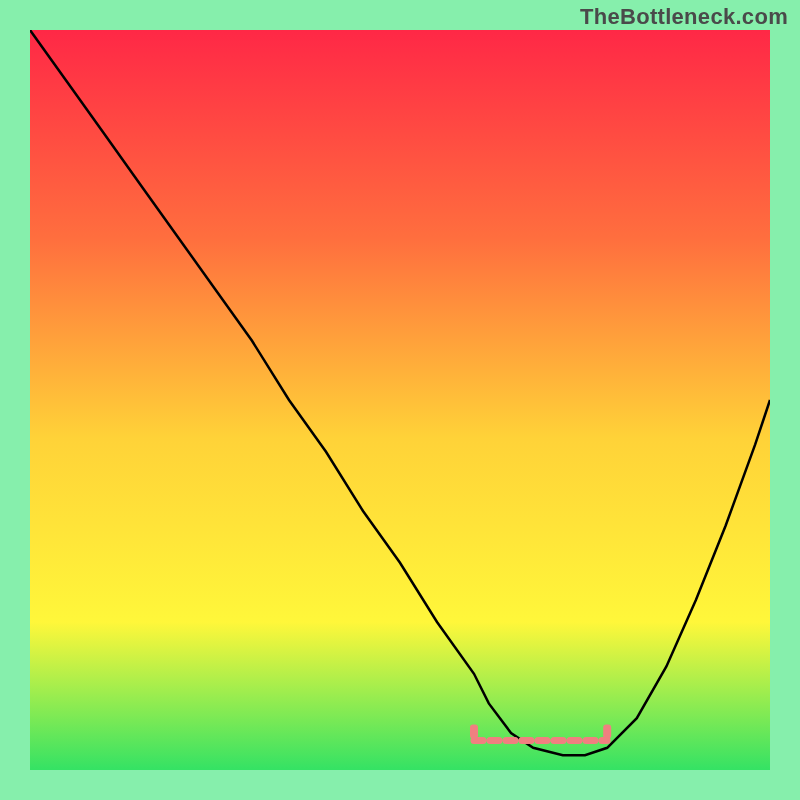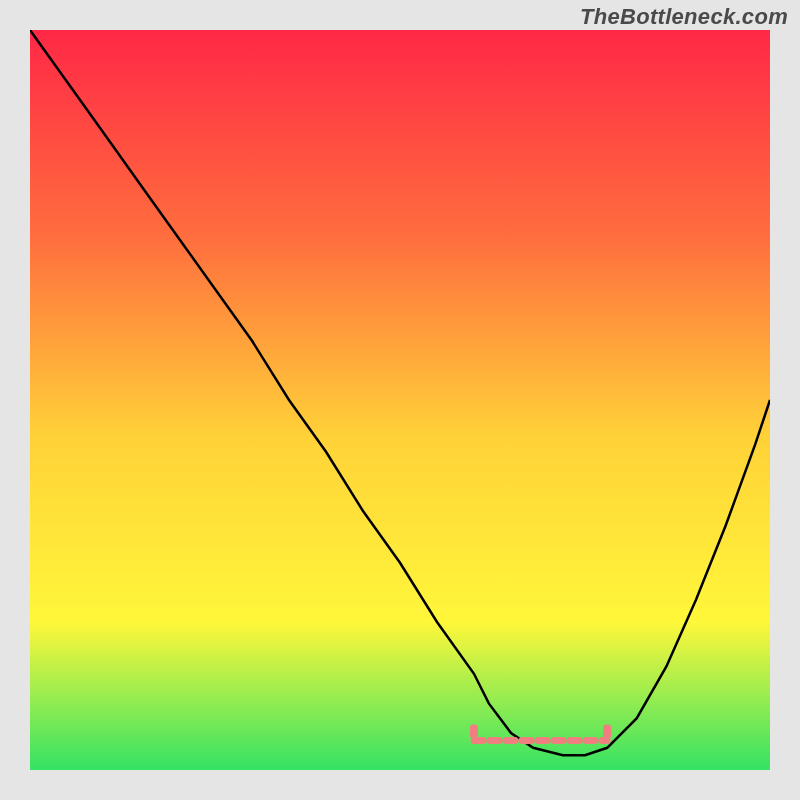--- a/index.html
+++ b/index.html
@@ -7,22 +7,21 @@
     padding: 0;
     width: 800px;
     height: 800px;
     background: #000000;
     font-family: Arial, sans-serif;
   }
   .container {
     position: relative;
     width: 800px;
     height: 800px;
-    background: #e5e5e5;
-    font-style: italic;
+    background: #86efac;
   }
   .watermark {
     position: absolute;
     top: 4px;
     right: 12px;
     color: #4a4a4a;
     font-size: 22px;
     font-weight: bold;
     z-index: 10;
     letter-spacing: 0.3px;

